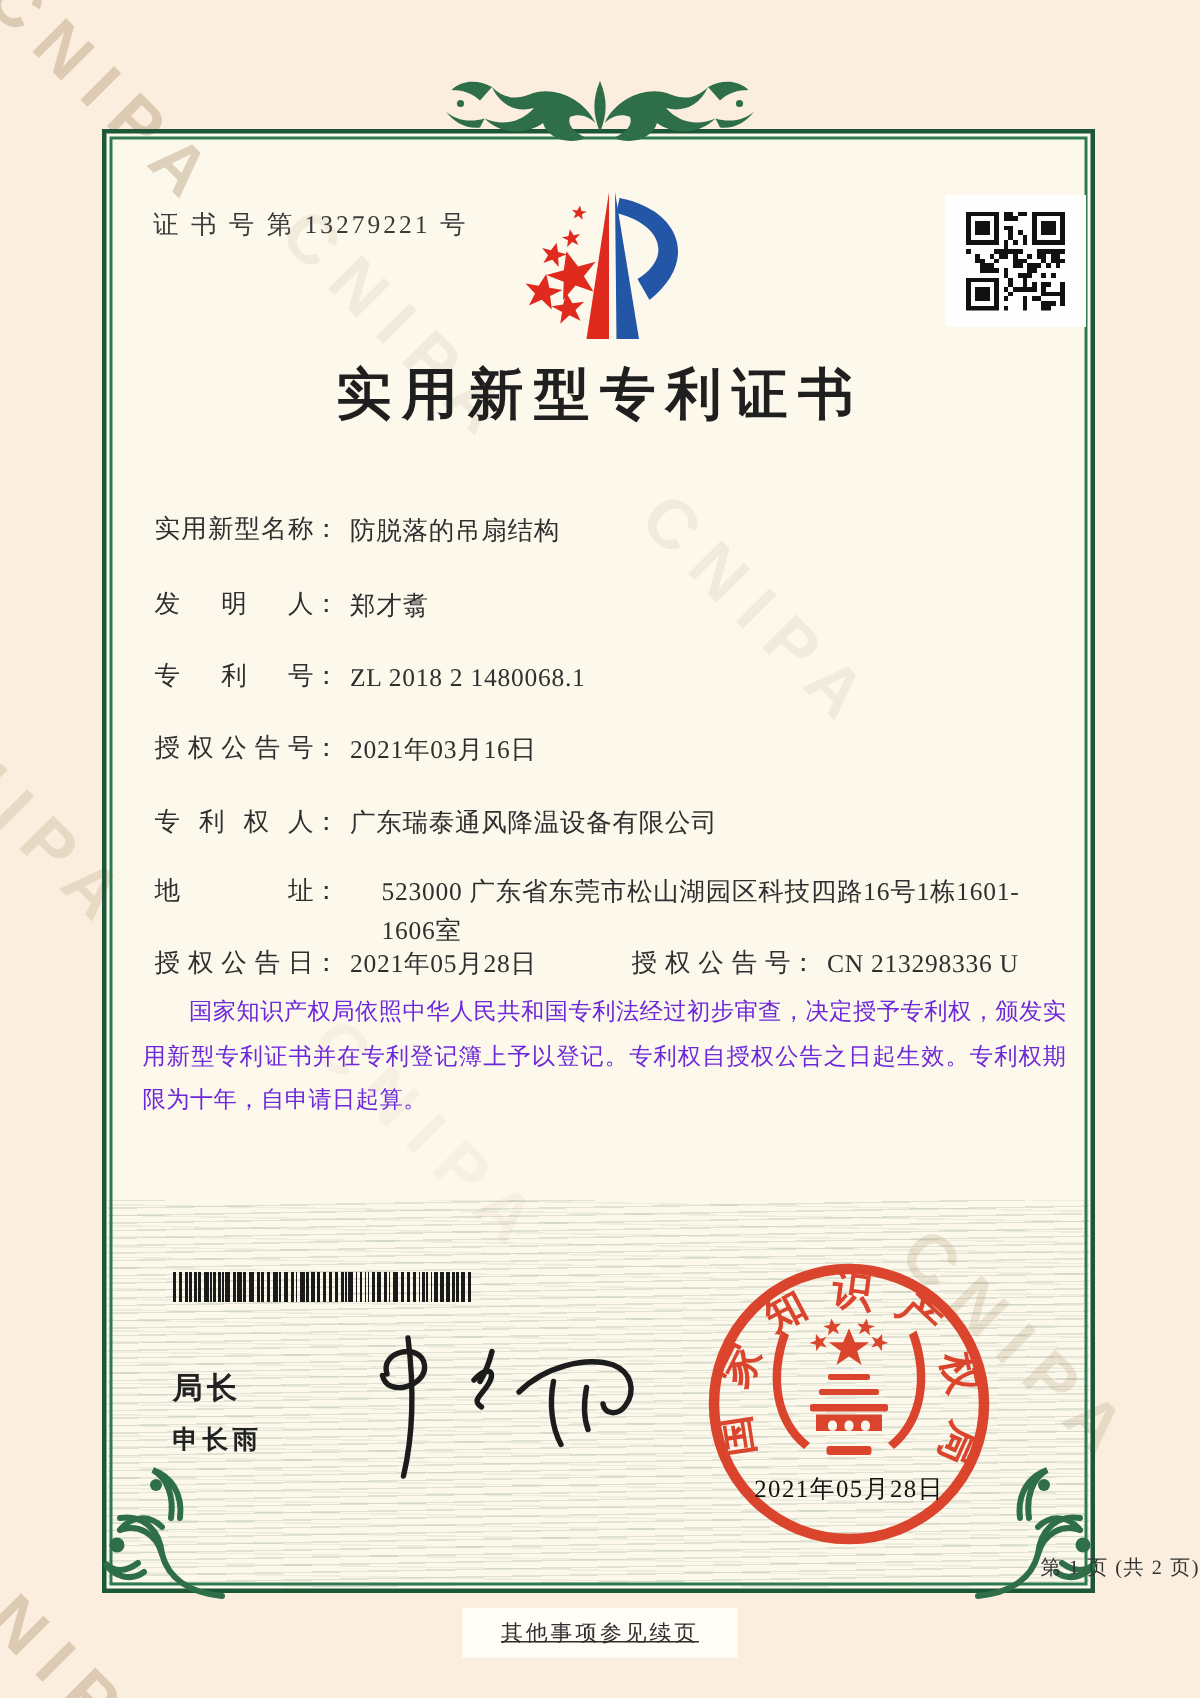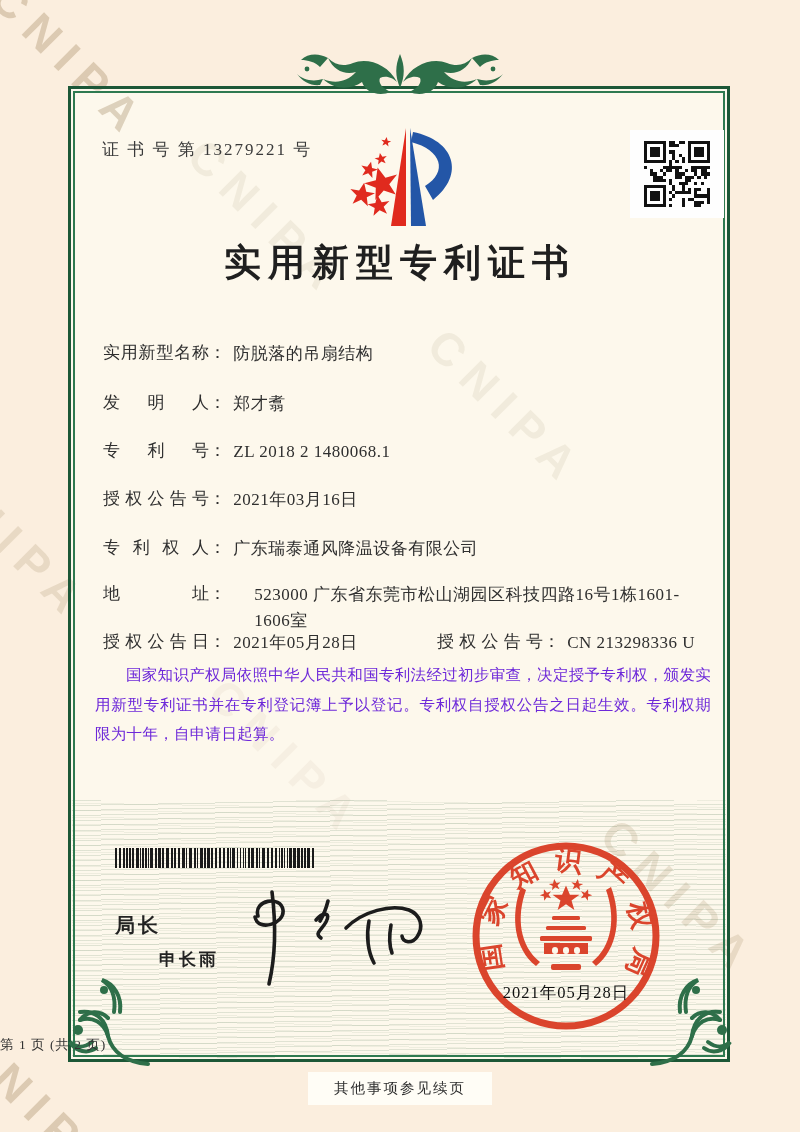--- a/index.html
+++ b/index.html
@@ -54,46 +54,47 @@
   .field-row{left:103px; font-size:17px; color:#2f2f2f; width:620px;}
   .flabel{
     display:inline-block; width:106px; vertical-align:top;
     text-align:justify; text-align-last:justify;
   }
   .colon{vertical-align:top;}
   .fvalue{
     display:inline-block; vertical-align:top; margin-left:3px; max-width:470px;
     line-height:26px; letter-spacing:.5px;
   }
-  .grant-no{position:absolute; left:334px; top:0;}
+  .grant-no{position:absolute; left:318px; top:0;}
   .paras{
     left:95px; top:660px; width:616px; font-size:15.5px; line-height:29.5px;
     color:#6d28d9; text-align:justify; letter-spacing:.3px;
   }
   .paras p{margin:0; text-indent:2em;}
   .sig-title{
     left:115px; top:912px; font-size:20px; font-weight:600; color:#222;
     font-family:"Liberation Sans","DejaVu Sans",sans-serif; letter-spacing:3px;
   }
   .sig-name{
     left:115px; top:948px; font-size:17px; font-weight:600; color:#222;
-    font-family:"Liberation Sans","DejaVu Sans",sans-serif; letter-spacing:3px;margin-left:44px;
+    font-family:"Liberation Sans","DejaVu Sans",sans-serif; letter-spacing:3px;
   }
   .seal-date{
     left:466px; top:982px; width:200px; text-align:center;
     font-size:16.5px; color:#111; letter-spacing:1px; z-index:6;
   }
   .page-info{
-    left:0; right:0; top:1036px; text-align:left; font-size:13.5px; color:#333;
+    left:0; right:0; top:1036px; text-align:right; font-size:13.5px; color:#333;
     letter-spacing:1px;
   }
   .continuation{
     left:50%; top:1072px; transform:translateX(-50%);
     background:#fffdf6; padding:7px 26px; font-size:14.5px; color:#2e2e2e;
     letter-spacing:2px;
+    text-decoration:underline;
   }
   svg{display:block;}
 </style>
 </head>
 <body>
 
 <div class="page">
 
   <div class="cert-sheet"></div>
   <div class="waves"></div>

